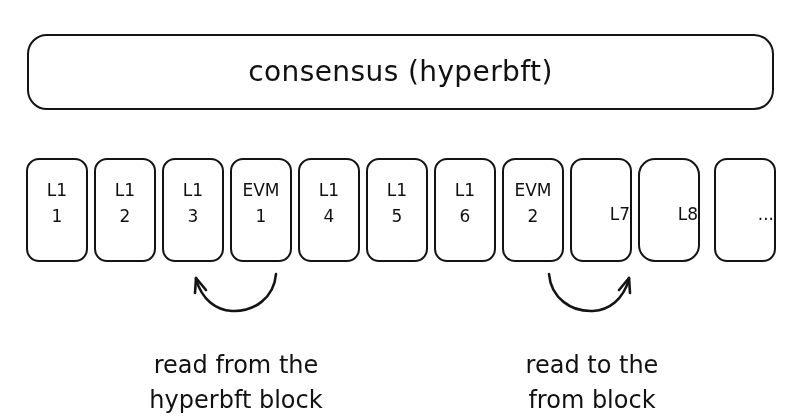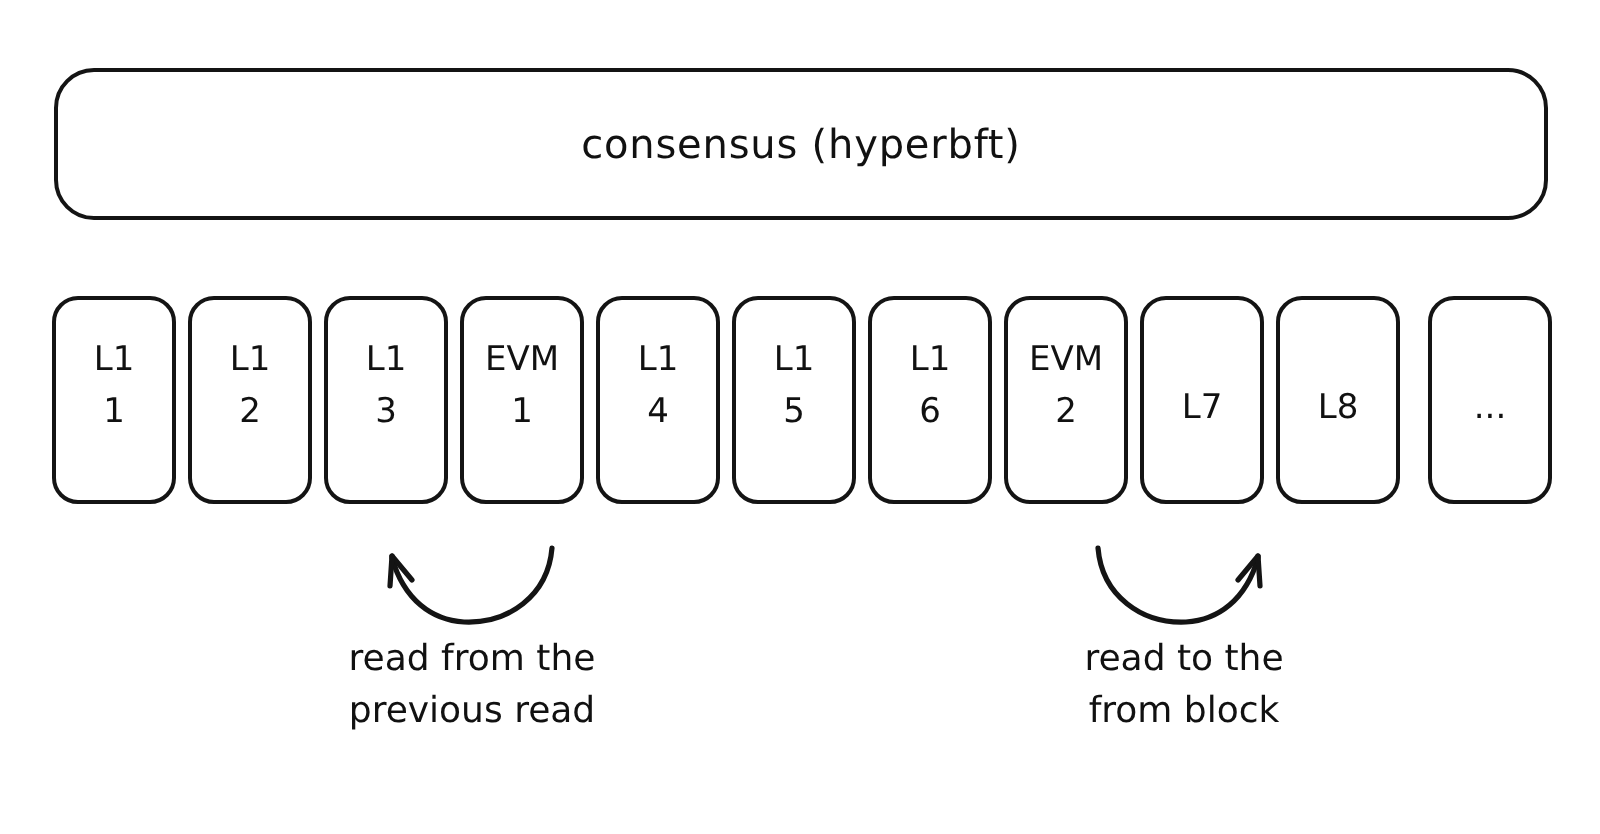--- a/index.html
+++ b/index.html
@@ -27,32 +27,32 @@
     width: 747px;
     height: 76px;
     box-sizing: border-box;
     border: 2.6px solid #141414;
     border-radius: 20px;
     display: flex;
     align-items: center;
     justify-content: center;
   }
   .banner-text {
-    font-size: 20px;
+    font-size: 28px;
     line-height: 1;
     color: #111111;
     letter-spacing: 0.4px;
     white-space: nowrap;
   }
 
   
   .block-row {
     position: absolute;
     left: 26px;
-    top: 148px;
+    top: 158px;
     width: 593px;
     height: 104px;
   }
   .block {
     position: absolute;
     top: 0;
     width: 62px;
     height: 104px;
     box-sizing: border-box;
     border: 2.5px solid #141414;
@@ -73,20 +73,21 @@
   .block .line2 {
     font-size: 17px;
     line-height: 1.05;
     color: #111111;
     margin-top: 8px;
     white-space: nowrap;
   }
   .block.single {
     padding-top: 16px;
     justify-content: center;
+    align-items: flex-end;
   }
   .block.single .line1 {
     margin-top: -6px;
   }
 
   
   .annotation {
     position: absolute;
     top: 270px;
   }
@@ -96,23 +97,23 @@
   }
   .arrow-path {
     fill: none;
     stroke: #141414;
     stroke-width: 2.6;
     stroke-linecap: round;
     stroke-linejoin: round;
   }
   .caption {
     position: absolute;
-    top: 317px;
+    top: 348px;
     text-align: center;
-    font-size: 18px;
+    font-size: 24px;
     line-height: 1.45;
     color: #111111;
   }
   .caption div { white-space: nowrap; }
 </style>
 </head>
 <body>
 
 <div id="canvas">
 
@@ -159,40 +160,40 @@
 
     <div class="block" style="left:476px;">
       <span class="line1">EVM</span>
       <span class="line2">2</span>
     </div>
 
     <div class="block single" style="left:544px;">
       <span class="line1">L7</span>
     </div>
 
-    <div class="block single" style="left:612px;">
+    <div class="block single" style="left:612px;border-radius:17px;">
       <span class="line1">L8</span>
     </div>
 
     <div class="block single" style="left:688px;">
       <span class="line1">...</span>
     </div>
 
   </div>
 
   <div class="annotation" style="left:188px;">
     <svg class="arrow-svg" width="100" height="50" viewBox="0 0 100 50">
       <path class="arrow-path" d="M 88 4 C 86 28, 66 42, 44 41 C 28 40, 14 30, 8 9"></path>
       <path class="arrow-path" d="M 8 8 L 18 20"></path>
       <path class="arrow-path" d="M 8 8 L 7 23"></path>
     </svg>
   </div>
   <div class="caption" style="left:140px; width:192px;">
     <div>read from the</div>
-    <div>previous read</div>
+    <div>hyperbft block</div>
   </div>
 
   <div class="annotation" style="left:543px;">
     <svg class="arrow-svg" width="100" height="50" viewBox="0 0 100 50">
       <path class="arrow-path" d="M 6 4 C 8 28, 28 42, 50 41 C 66 40, 80 30, 86 9"></path>
       <path class="arrow-path" d="M 86 8 L 76 20"></path>
       <path class="arrow-path" d="M 86 8 L 87 23"></path>
     </svg>
   </div>
   <div class="caption" style="left:496px; width:192px;">

